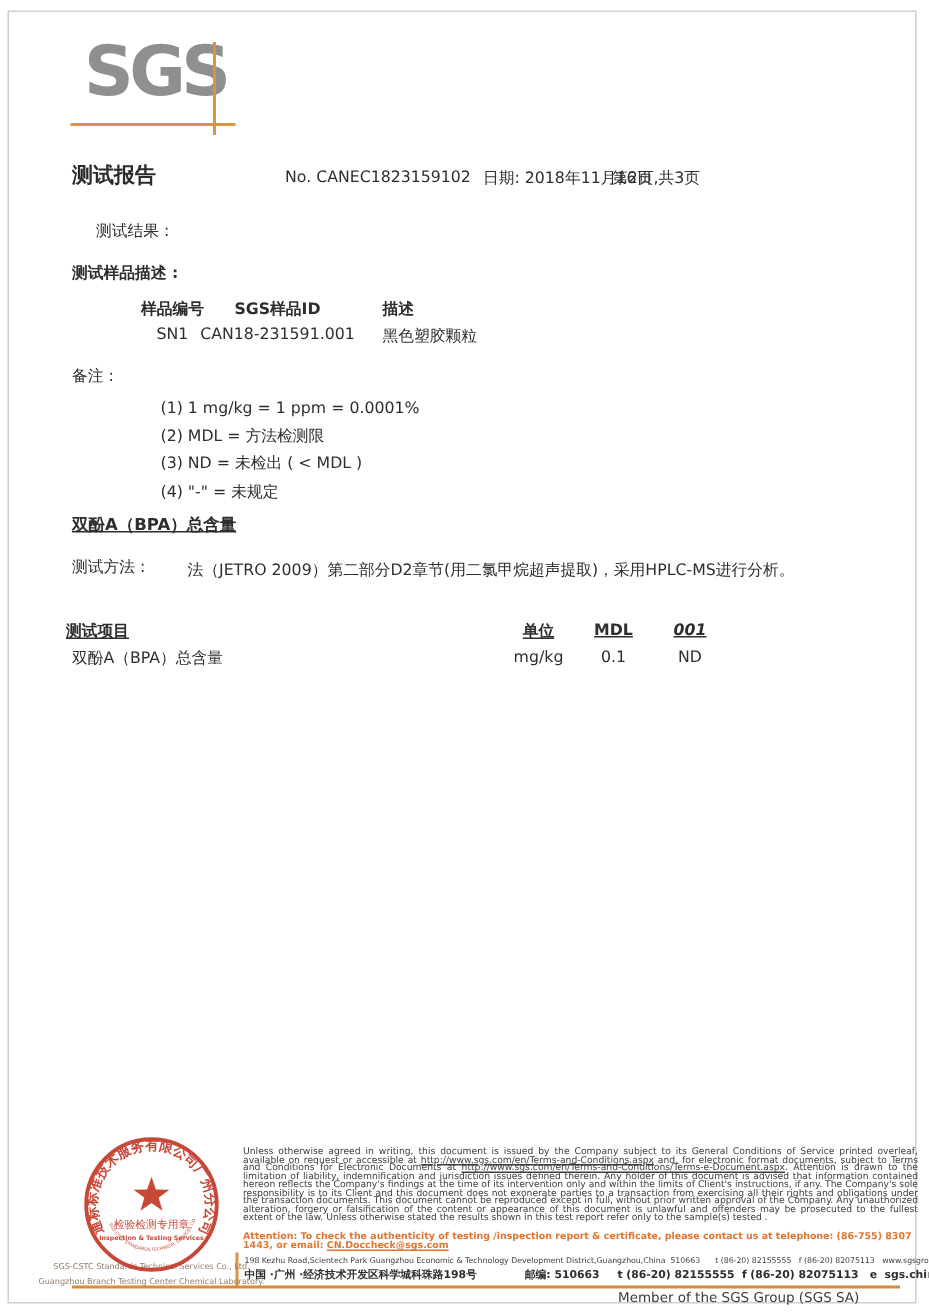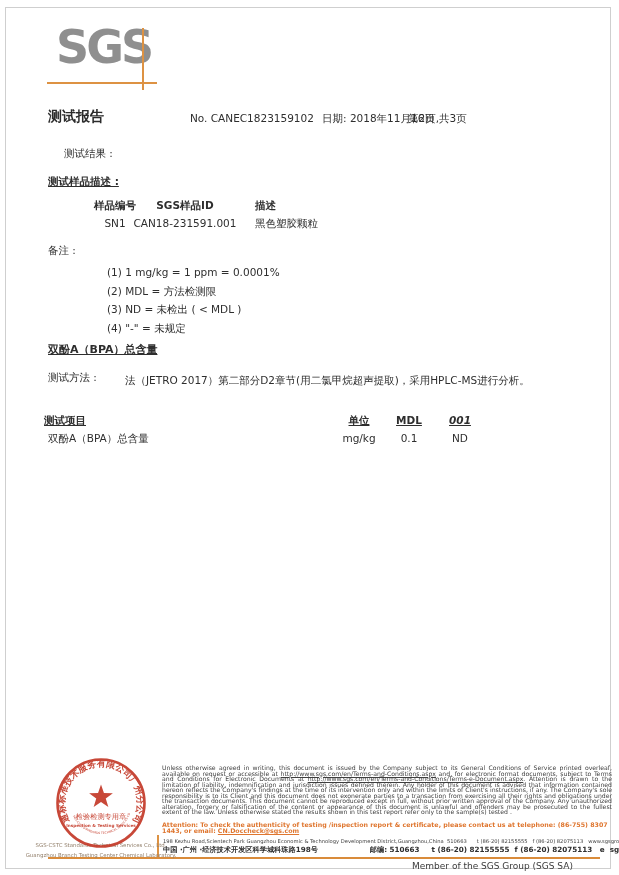--- a/index.html
+++ b/index.html
@@ -16,21 +16,21 @@
   .logo-hline{left:47px;top:82px;width:110px;height:2px;background:#dd9243;}
   .logo-vline{left:142px;top:28px;width:2px;height:62px;background:#dd9243;}
   .report-title{left:48px;top:108px;font-size:14px;font-weight:bold;color:#2b2b2b;}
   .report-no{left:190px;top:112px;font-size:10.5px;}
   .report-date{left:322px;top:112px;font-size:10.5px;}
   .report-page{left:408px;top:112px;font-size:10.5px;}
 
   
   .txt{font-size:10.5px;}
   .results-label{left:64px;top:147px;}
-  .sample-desc-label{left:48px;top:175px;font-weight:bold;text-decoration:underline;text-align:center;}
+  .sample-desc-label{left:48px;top:175px;font-weight:bold;text-align:center;}
   .row{position:absolute;left:0;width:533px;height:15px;font-size:10.5px;}
   .sample-header{top:199px;font-weight:bold;}
   .sample-row{top:217px;}
   .row .c1{position:absolute;left:80px;width:70px;text-align:center;}
   .row .c2{position:absolute;left:133px;width:104px;text-align:center;}
   .row .c3{position:absolute;left:243px;margin-left:12px;}
   .notes-label{left:48px;top:244px;}
   .notes{left:107px;top:263px;font-size:10.5px;line-height:18.5px;}
   .bpa-heading{left:48px;top:342px;font-size:11px;font-weight:bold;text-decoration:underline;}
   .method-label{left:48px;top:371px;}
@@ -96,21 +96,21 @@
     <div>(1) 1 mg/kg = 1 ppm = 0.0001%</div>
     <div>(2) MDL = 方法检测限</div>
     <div>(3) ND = 未检出 ( &lt; MDL )</div>
     <div>(4) "-" = 未规定</div>
   </div>
 
   <div class="abs bpa-heading">双酚A（BPA）总含量</div>
 
   <div class="abs txt method-label">测试方法 :</div>
   <div class="abs method-text">
-    <div>法（JETRO 2017）第二部分D2章节(用二氯甲烷超声提取)，采用HPLC-MS进行分析。</div>
+    <div>法（JETRO 2009）第二部分D2章节(用二氯甲烷超声提取)，采用HPLC-MS进行分析。</div>
   </div>
 
   <div class="row rt-header">
     <span class="rt-c1h">测试项目</span>
     <span class="rt-c2">单位</span>
     <span class="rt-c3">MDL</span>
     <span class="rt-c4 italic">001</span>
   </div>
   <div class="row rt-row">
     <span class="rt-c1">双酚A（BPA）总含量</span>
@@ -140,18 +140,18 @@
     <div>SGS-CSTC Standards Technical Services Co., Ltd.</div>
     <div>Guangzhou Branch Testing Center Chemical Laboratory.</div>
   </div>
 
   <div class="abs legal"><span>Unless otherwise agreed in writing, this document is issued by the Company subject to its General Conditions of Service printed overleaf, available on request or accessible at </span><a href="#">http://www.sgs.com/en/Terms-and-Conditions.aspx</a><span> and, for electronic format documents, subject to Terms and Conditions for Electronic Documents at </span><a href="#">http://www.sgs.com/en/Terms-and-Conditions/Terms-e-Document.aspx</a><span>. Attention is drawn to the limitation of liability, indemnification and jurisdiction issues defined therein. Any holder of this document is advised that information contained hereon reflects the Company's findings at the time of its intervention only and within the limits of Client's instructions, if any. The Company's sole responsibility is to its Client and this document does not exonerate parties to a transaction from exercising all their rights and obligations under the transaction documents. This document cannot be reproduced except in full, without prior written approval of the Company. Any unauthorized alteration, forgery or falsification of the content or appearance of this document is unlawful and offenders may be prosecuted to the fullest extent of the law. Unless otherwise stated the results shown in this test report refer only to the sample(s) tested .</span></div>
 
   <div class="abs attention"><span>Attention: To check the authenticity of testing /inspection report &amp; certificate, please contact us at telephone: (86-755) 8307 1443, or email: </span><a href="#">CN.Doccheck@sgs.com</a></div>
 
   <div class="abs addr-divider"></div>
   <div class="abs addr-en"><span>198 Kezhu Road,Scientech Park Guangzhou Economic &amp; Technology Development District,Guangzhou,China  510663</span><span style="margin-left:10px;">t (86-20) 82155555   f (86-20) 82075113   www.sgsgroup.com.cn</span></div>
-  <div class="abs addr-cn"><span>中国 ·广州 ·经济技术开发区科学城科珠路198号</span><span style="margin-left:52px;">邮编: 510663</span><span style="margin-left:12px;">t (86-20) 82155555  f (86-20) 82075113   e  sgs.china@sgs.com</span></div>
+  <div class="abs addr-cn"><span>中国 ·广州 ·经济技术开发区科学城科珠路198号</span><span style="margin-left:32px;">邮编: 510663</span><span style="margin-left:12px;">t (86-20) 82155555  f (86-20) 82075113   e  sgs.china@sgs.com</span></div>
 
   <div class="abs footer-line"></div>
   <div class="abs member">Member of the SGS Group (SGS SA)</div>
 
 </div>
 
 </body></html>

